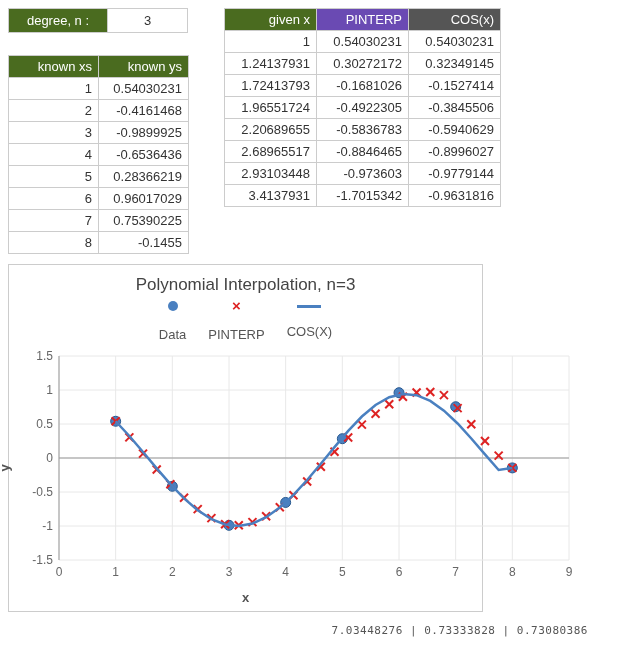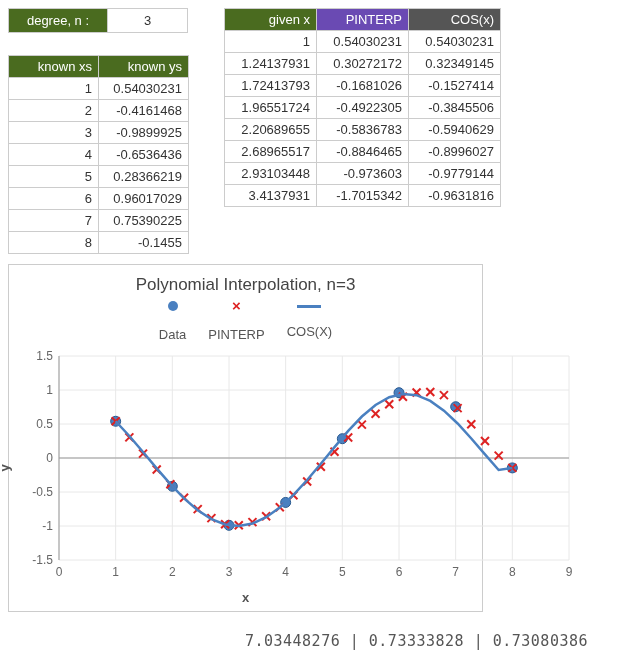--- a/index.html
+++ b/index.html
@@ -102,22 +102,22 @@
     position: absolute; left: -18px; top: 50%; transform: translateY(-50%) rotate(-90deg);
     font-weight: bold; color:#555; font-size:13px;
   }
   .axis-label-x {
     text-align:center; font-weight:bold; color:#555; font-size:13px; margin-top:2px;
   }
   .cut-row {
     text-align: right;
     font-family: monospace;
     color: #555;
-    margin-top: 20px;
-    font-size: 15px;
+    margin-top: 12px;
+    font-size: 11px;
     padding-right: 30px;
     letter-spacing: 0.5px;
     overflow: hidden;
     white-space: nowrap;
   }
 </style>
 </head>
 <body>
 
 <div class="top-row">

